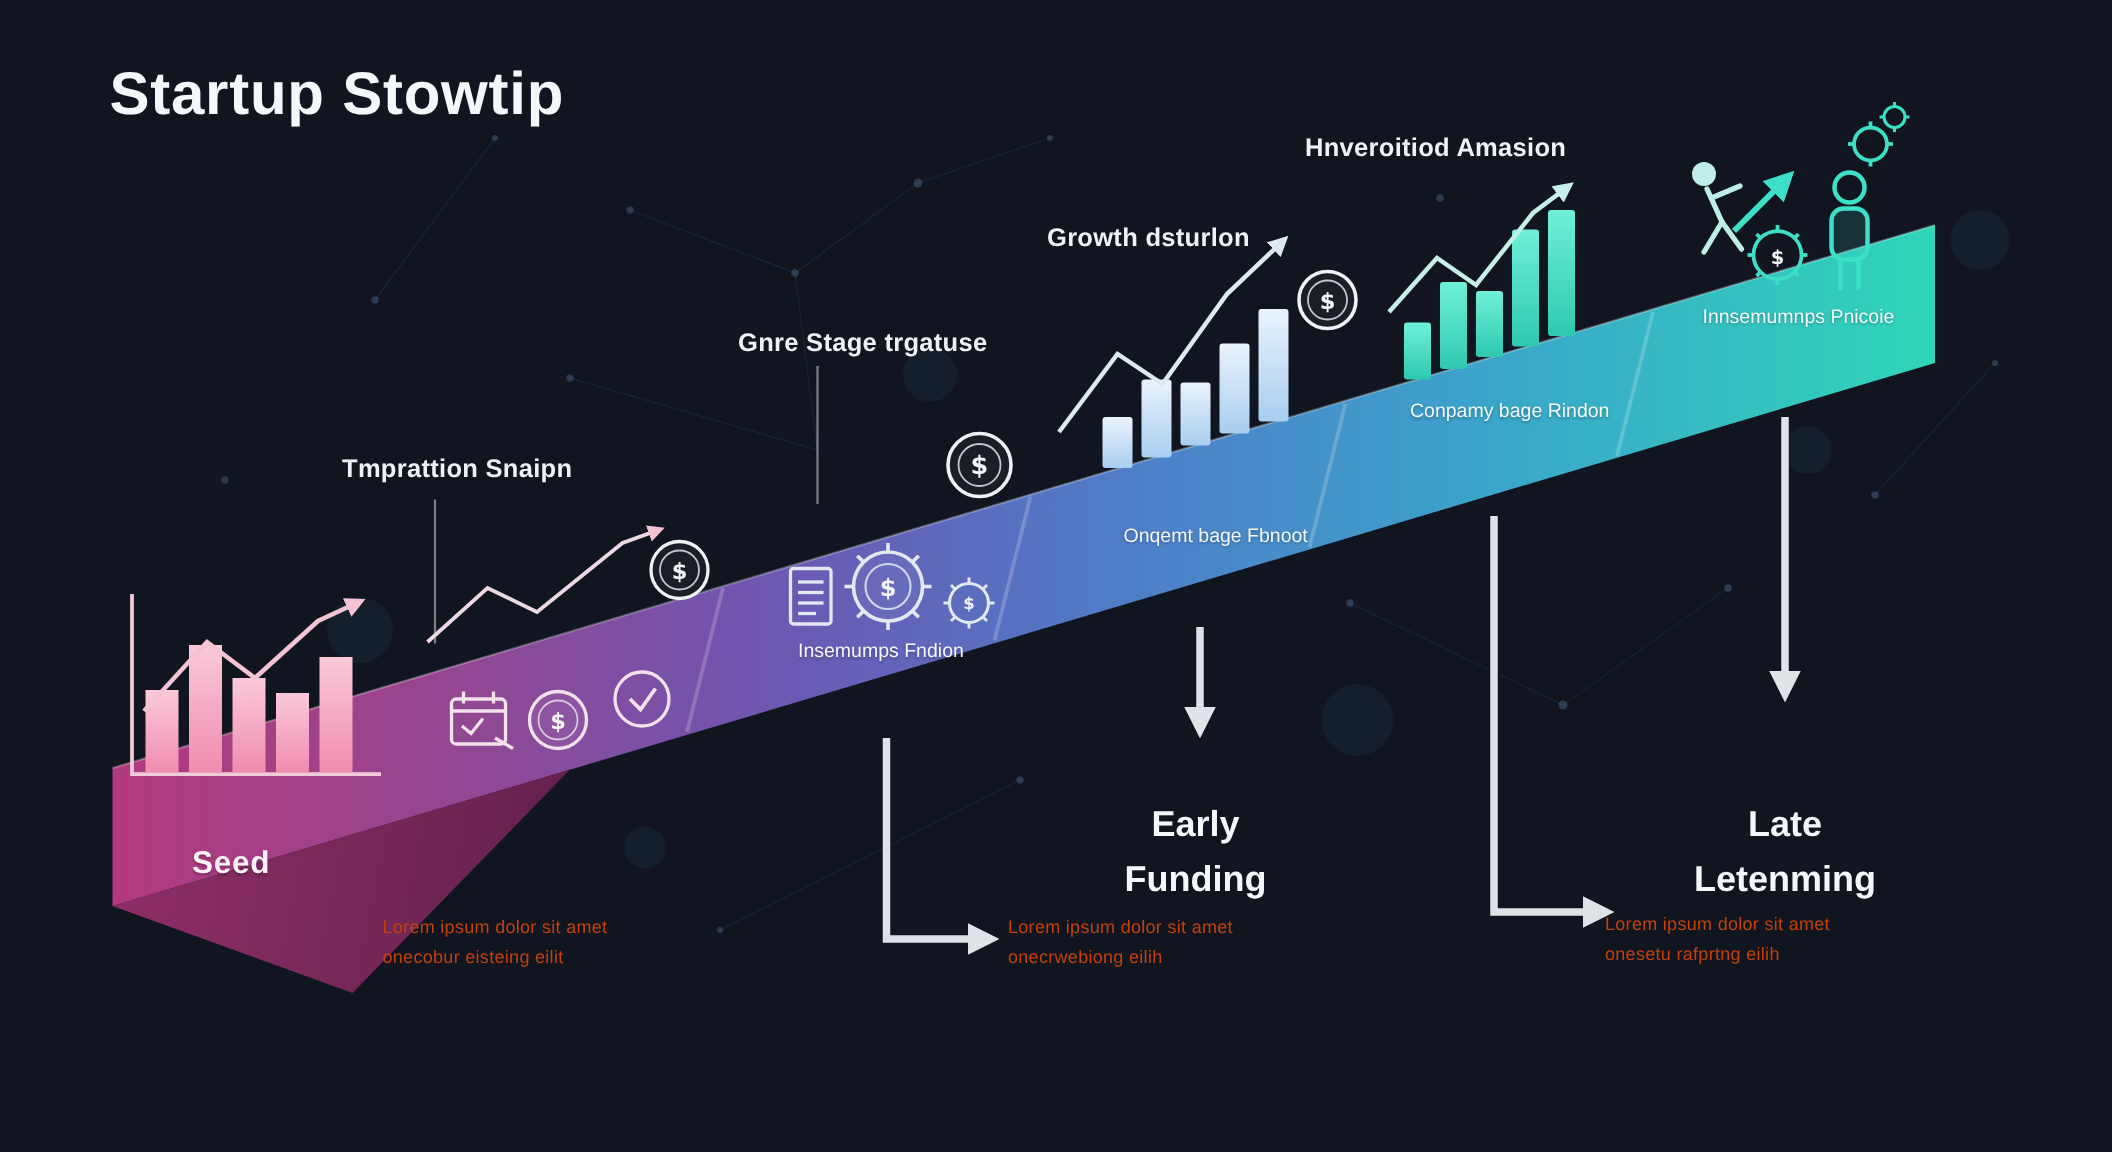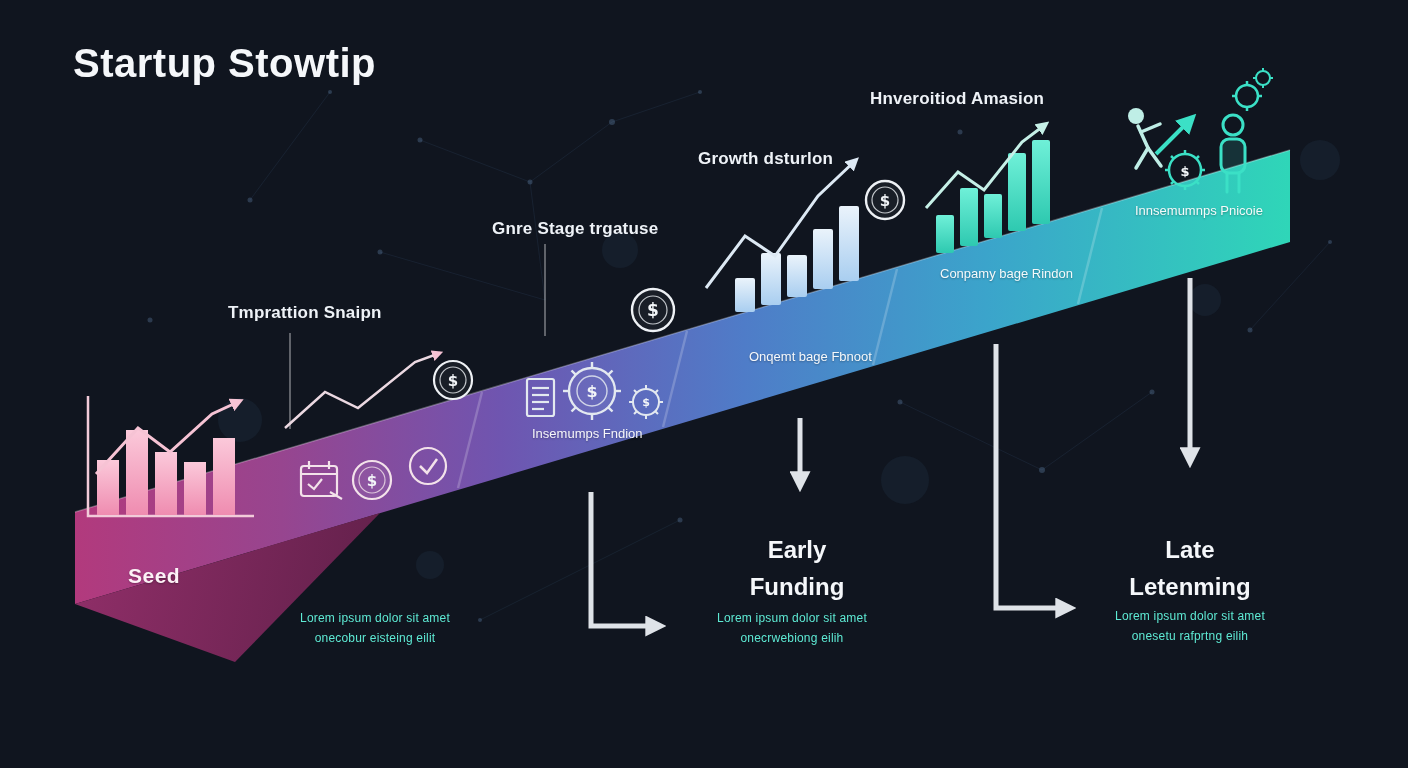--- a/index.html
+++ b/index.html
@@ -10,21 +10,21 @@
   }
   .art{position:absolute;left:0;top:0;width:1408px;height:768px;}
   .art text{font-family:"DejaVu Sans",sans-serif;font-weight:bold;fill:#f2f5f8;text-anchor:middle;}
   .title{position:absolute;left:73px;top:38px;color:#f5f7fa;font-weight:700;font-size:40px;line-height:1.28;letter-spacing:.5px;}
   .title span{display:block;}
   .label-milestone{position:absolute;font-weight:700;font-size:17px;color:#eef2f7;letter-spacing:.2px;white-space:nowrap;}
   .label-ramp{position:absolute;font-size:13px;font-weight:400;color:rgba(255,255,255,.95);white-space:nowrap;text-shadow:0 1px 2px rgba(0,0,0,.3);}
   .seed{position:absolute;left:128px;top:536px;font-size:21px;font-weight:700;color:#fdf2f7;letter-spacing:.5px;text-shadow:0 1px 2px rgba(0,0,0,.3);margin-top:28px;}
   .stage-big{position:absolute;width:200px;text-align:center;color:#f5f7fa;font-weight:700;font-size:24px;line-height:1.55;}
   .stage-big span{display:block;}
-  .caption{position:absolute;width:240px;text-align:center;color:#5eead4;font-size:12px;line-height:1.7;letter-spacing:.2px;}
+  .caption{position:absolute;width:240px;color:#c2410c;font-size:12px;line-height:1.7;letter-spacing:.2px;}
   .caption span{display:block;}
 </style>
 </head>
 <body>
 
 <div class="canvas">
 
   <svg class="art" viewBox="0 0 1408 768">
     <defs>
       <linearGradient id="rampGrad" gradientUnits="userSpaceOnUse" x1="75" y1="0" x2="1290" y2="0">

